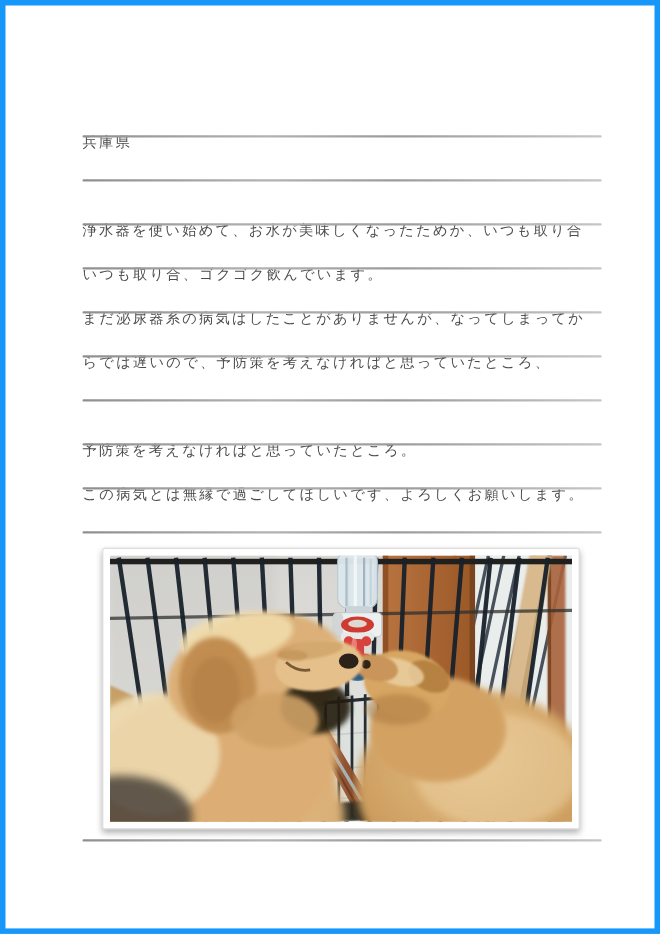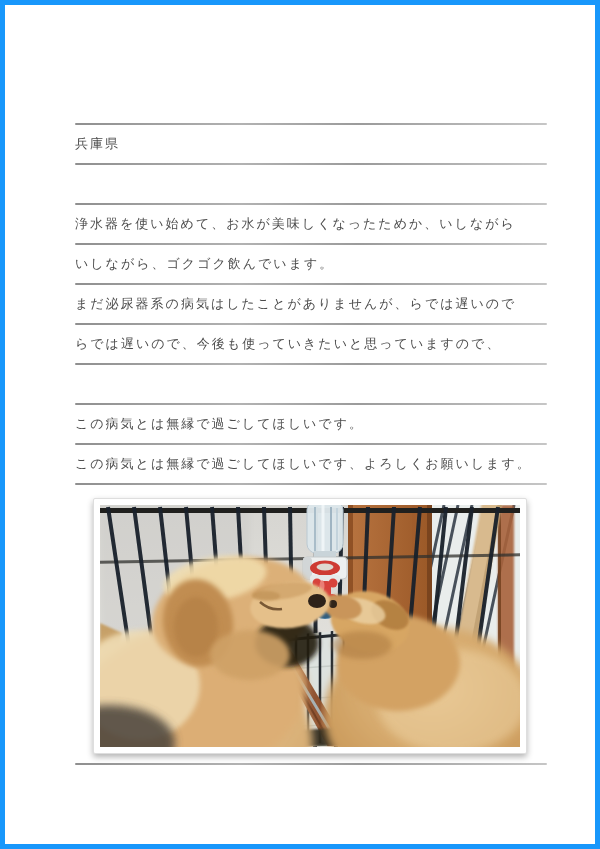--- a/index.html
+++ b/index.html
@@ -16,21 +16,20 @@
     position:absolute;left:70px;top:118px;width:472px;
   }
   .t-row{position:relative;height:40px;}
   .rule{
     height:2px;width:100%;
     background:linear-gradient(to right,#8f8f8f,#b2b2b2 35%,#9b9b9b 60%,#c6c6c6 100%);
     border-radius:1px;
   }
   .t-row .rule{position:absolute;top:0;left:0;}
   .txt{
-    padding-top:13px;
     font-size:13px;
     line-height:1.2;
     color:#4c4c4c;
     letter-spacing:2px;
     white-space:nowrap;
   }
   .closing-rule{position:absolute;left:70px;top:478px;width:472px;}
   .bottom-rule{position:absolute;left:70px;top:758px;width:472px;}
   .photo-frame{
     position:absolute;left:88px;top:493px;
@@ -52,40 +51,40 @@
   <div class="ruled-area">
     <div class="t-row">
       <div class="rule"></div>
       <div class="txt">兵庫県</div>
     </div>
     <div class="t-row">
       <div class="rule"></div>
     </div>
     <div class="t-row">
       <div class="rule"></div>
-      <div class="txt">浄水器を使い始めて、お水が美味しくなったためか、いしながら</div>
-    </div>
-    <div class="t-row">
-      <div class="rule"></div>
-      <div class="txt">いしながら、ゴクゴク飲んでいます。</div>
-    </div>
-    <div class="t-row">
-      <div class="rule"></div>
-      <div class="txt">まだ泌尿器系の病気はしたことがありませんが、らでは遅いので</div>
-    </div>
-    <div class="t-row">
-      <div class="rule"></div>
-      <div class="txt">らでは遅いので、今後も使っていきたいと思っていますので、</div>
-    </div>
-    <div class="t-row">
-      <div class="rule"></div>
-    </div>
-    <div class="t-row">
-      <div class="rule"></div>
-      <div class="txt">この病気とは無縁で過ごしてほしいです。</div>
+      <div class="txt">浄水器を使い始めて、お水が美味しくなったためか、いつも取り合</div>
+    </div>
+    <div class="t-row">
+      <div class="rule"></div>
+      <div class="txt">いつも取り合、ゴクゴク飲んでいます。</div>
+    </div>
+    <div class="t-row">
+      <div class="rule"></div>
+      <div class="txt">まだ泌尿器系の病気はしたことがありませんが、なってしまってか</div>
+    </div>
+    <div class="t-row">
+      <div class="rule"></div>
+      <div class="txt">らでは遅いので、予防策を考えなければと思っていたところ、</div>
+    </div>
+    <div class="t-row">
+      <div class="rule"></div>
+    </div>
+    <div class="t-row">
+      <div class="rule"></div>
+      <div class="txt">予防策を考えなければと思っていたところ。</div>
     </div>
     <div class="t-row">
       <div class="rule"></div>
       <div class="txt">この病気とは無縁で過ごしてほしいです、よろしくお願いします。</div>
     </div>
   </div>
 
   <div class="rule closing-rule"></div>
 
   <div class="photo-frame" role="img" aria-label="Two golden retriever dogs drinking together from a water bottle nozzle mounted on a black wire pet cage">

